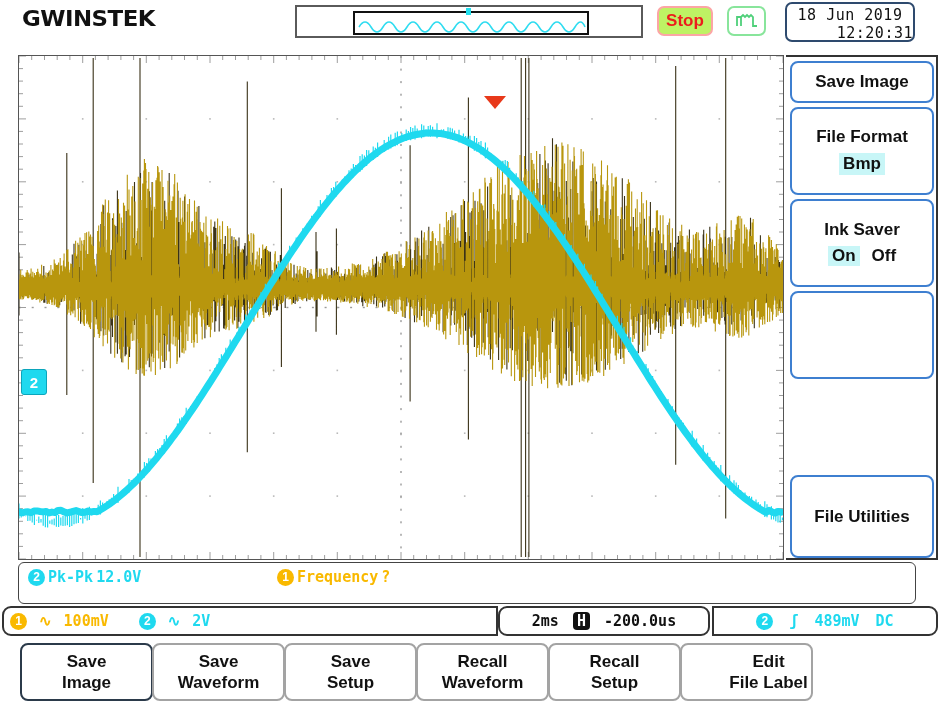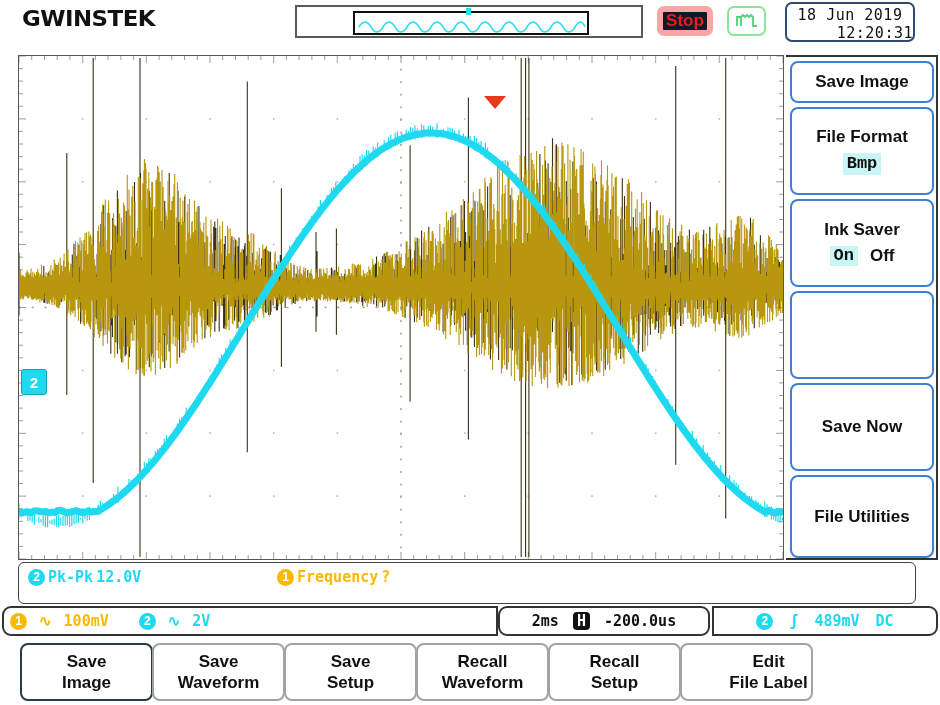--- a/index.html
+++ b/index.html
@@ -24,21 +24,21 @@
   }
   .preview-inner{
     position:absolute;left:56px;top:4px;width:236px;height:24px;
     border:2px solid #111;background:#fff;box-sizing:border-box;overflow:hidden;
   }
   .preview-marker{
     position:absolute;left:169px;top:1px;width:5px;height:7px;background:#23e0ef;
   }
   .stop-btn{
     position:absolute;left:657px;top:6px;width:56px;height:30px;
-    border:6px solid #fca5a5;border-radius:7px;background:#0f172a;box-sizing:border-box;
+    border:2px solid #fca5a5;border-radius:7px;background:#bef264;box-sizing:border-box;
     color:#ec1c1c;font-weight:bold;font-size:17px;
     display:flex;align-items:center;justify-content:center;letter-spacing:0px;
   }
   .trig-icon-box{
     position:absolute;left:727px;top:6px;width:39px;height:30px;
     border:2px solid #88e59b;border-radius:7px;background:#fff;box-sizing:border-box;
     display:flex;align-items:center;justify-content:center;
   }
   .datetime{
     position:absolute;left:785px;top:2px;width:130px;height:40px;
@@ -75,21 +75,21 @@
   .smbtn{
     position:absolute;left:4px;width:144px;
     border:2px solid #3e7fd0;border-radius:8px;background:#fff;box-sizing:border-box;
     color:#111;font-size:17px;font-weight:bold;
     display:flex;flex-direction:column;align-items:center;justify-content:center;
   }
   .smbtn .sm-title{line-height:20px;}
   .smbtn .sm-val{
     line-height:22px;margin-top:6px;
   }
-  .hl{background:#c8f6f7;padding:0 4px;font-family:Liberation Mono, monospace;}
+  .hl{background:#c8f6f7;padding:0 4px;}
   .sm-row{display:flex;gap:12px;margin-top:6px;}
 
   
   .measbar{
     position:absolute;left:18px;top:562px;width:898px;height:42px;
     border:1px solid #444;border-radius:6px;box-sizing:border-box;background:#fff;
     font-family:"DejaVu Sans Mono", monospace;font-size:15px;font-weight:bold;
   }
   .meas-item{position:absolute;top:5px;display:flex;align-items:center;gap:3px;}
   .chip{
@@ -391,23 +391,20 @@
       <span class="sm-row">
         <span class="hl">On</span>
         <span>Off</span>
       </span>
     </div>
 
     <div class="smbtn" style="top:234px;height:88px;">
       <span class="sm-title"></span>
     </div>
 
-    <div class="smbtn" style="top:326px;height:88px;">
-      <span class="sm-title">Save Now</span>
-    </div>
 
     <div class="smbtn" style="top:418px;height:83px;">
       <span class="sm-title">File Utilities</span>
     </div>
   </div>
 
   <div class="measbar">
     <div class="meas-item m1">
       <span class="chip c2">2</span>
       <span>Pk-Pk</span>

